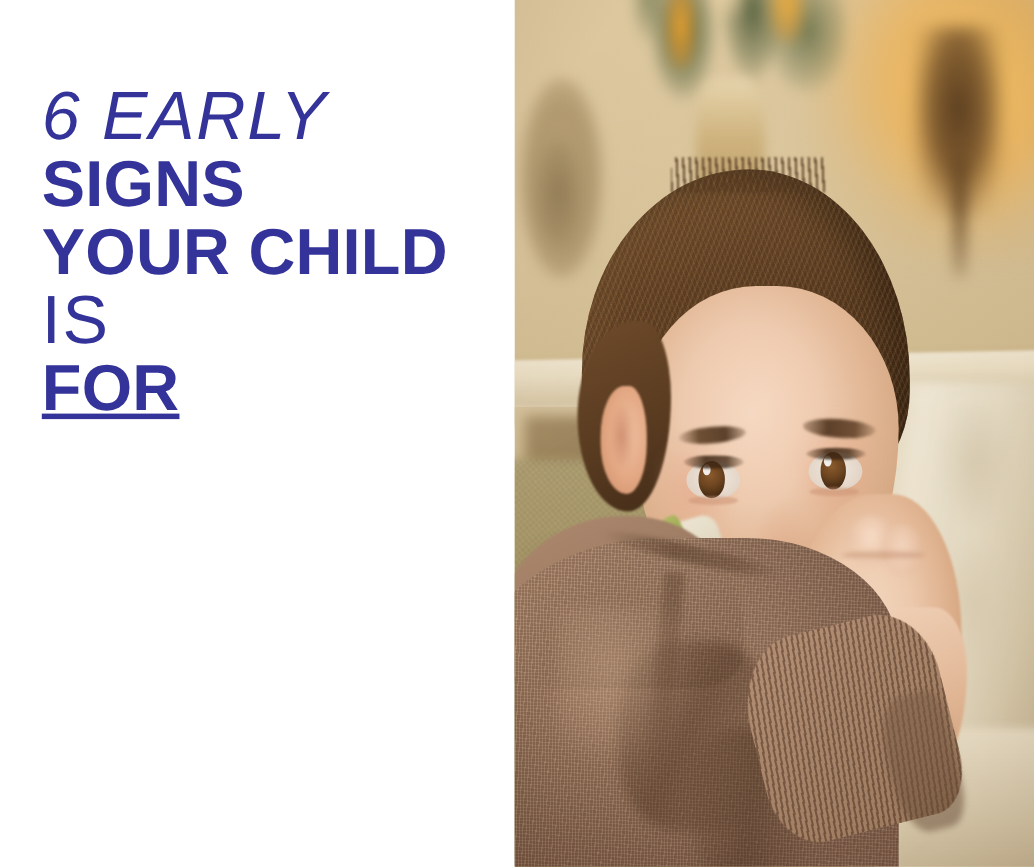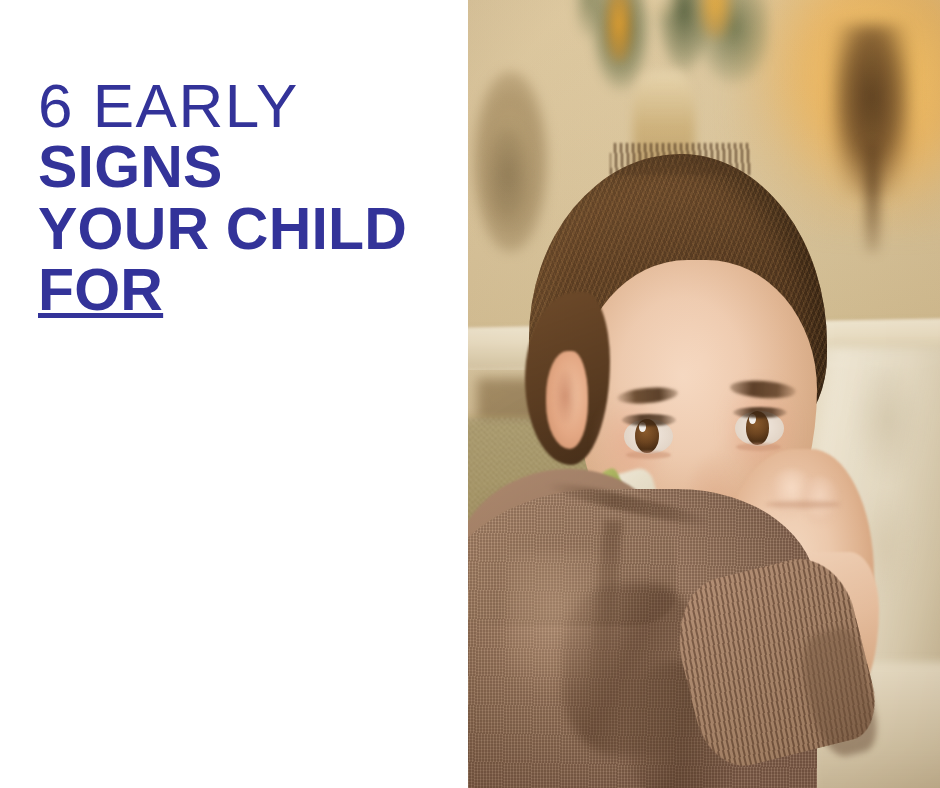--- a/index.html
+++ b/index.html
@@ -50,21 +50,21 @@
     margin-bottom:2px;
   }
   .hl-line.bold {
     font-weight:bold;
     font-size:59px;
     letter-spacing:0.2px;
     margin-bottom:4px;
   }
 
   
-  .line-1 { font-size:63px; margin-bottom:6px; }
+  .line-1 { font-size:63px; margin-bottom:6px;font-style:italic; }
   .line-2 { font-size:60px; margin-bottom:6px; }
   .line-3 { font-size:58px; margin-bottom:6px; }
   .line-4 { font-size:62px; margin-bottom:8px; }
   .line-5 { font-size:58px; margin-bottom:6px; }
   .line-6 { font-size:58px; margin-bottom:6px;text-decoration:underline; }
   .line-7 { font-size:58px; margin-bottom:0; }
 
   
   .photo-panel {
     position:relative;
@@ -719,20 +719,21 @@
 </head>
 <body>
 
 <div class="poster">
 
   <div class="text-panel">
     <div class="headline">
       <span class="hl-line thin line-1">6 EARLY</span>
       <span class="hl-line bold line-2">SIGNS</span>
       <span class="hl-line bold line-3">YOUR CHILD</span>
+      <span class="hl-line thin line-4">IS</span>
       <span class="hl-line bold line-6">FOR</span>
     </div>
   </div>
 
   <div class="photo-panel">
     <div class="photo-scene">
 
       <div class="wall-base"></div>
       <div class="wall-glow"></div>
       <div class="sconce"></div>

